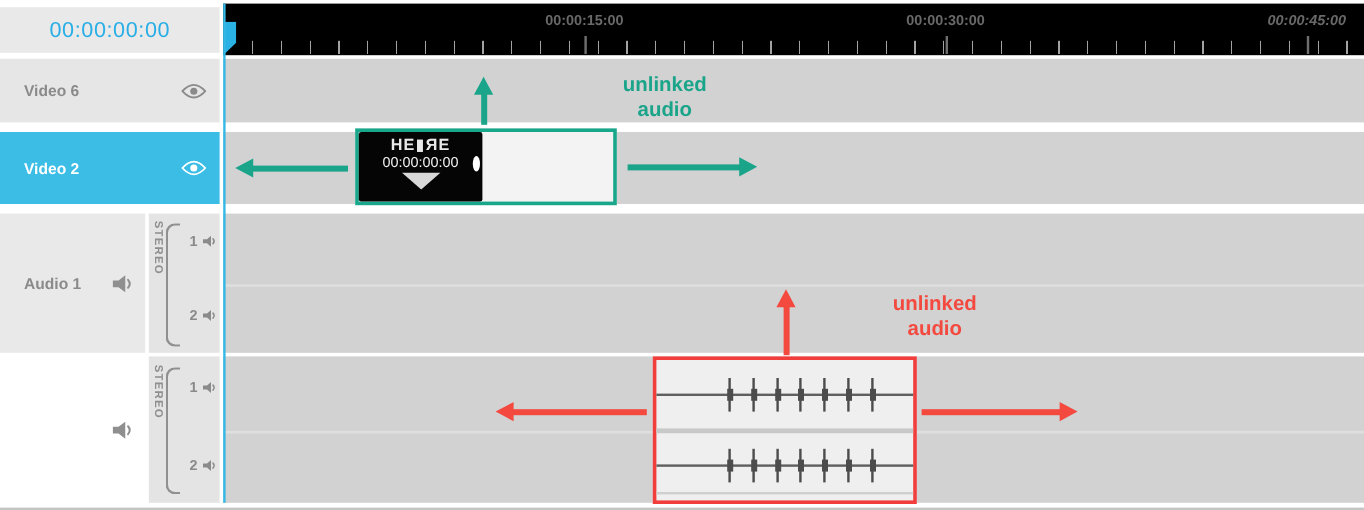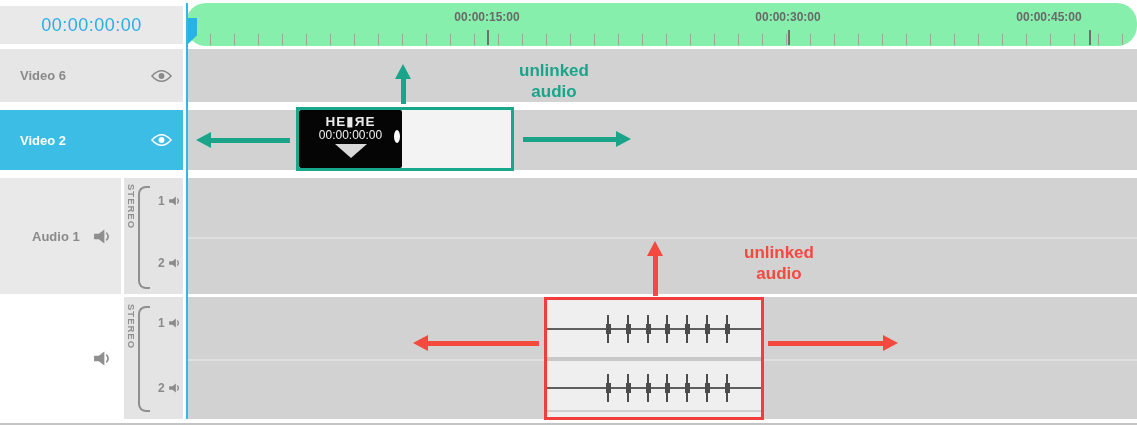--- a/index.html
+++ b/index.html
@@ -7,21 +7,21 @@
     position:relative;width:1137px;height:425px;background:#ffffff;overflow:hidden;
     font-family:"Liberation Sans","DejaVu Sans",sans-serif;
     -webkit-font-smoothing:antialiased;
   }
   
   .tc-cell{
     position:absolute;left:0;top:6px;width:183px;height:38px;background:#e9e9e9;
     display:flex;align-items:center;justify-content:center;
   }
   .tc-text{color:#2aaee6;font-size:18px;letter-spacing:.5px;}
-  .ruler{position:absolute;left:186px;top:3px;width:951px;height:43px;background:#86efac;border-radius:20px;}
+  .ruler{position:absolute;left:186px;top:3px;width:951px;height:43px;background:#000000;}
   .ruler-label{
     position:absolute;top:7px;transform:translateX(-50%);
     color:#696969;font-size:12px;font-weight:700;white-space:nowrap;
   }
   .ticks{
     position:absolute;left:1px;right:0;bottom:1px;height:11px;
     background:repeating-linear-gradient(to right,transparent 0 23px,#a2a2a2 23px 24px);
   }
   .major-tick{position:absolute;bottom:1px;width:2px;height:15px;background:#6f6f6f;}
   .ph-flag{
@@ -32,21 +32,21 @@
 
   
   .vhead{position:absolute;left:0;width:183px;display:flex;align-items:center;padding-left:20px;box-sizing:border-box;}
   .vhead .tname{font-size:13px;font-weight:700;color:#8a8a8a;}
   .vhead.sel{background:#3bbde6;}
   .vhead.sel .tname{color:#ffffff;}
   .eye{position:absolute;right:11px;color:#8a8a8a;display:block;}
   .vhead.sel .eye{color:#ffffff;}
   .lane{position:absolute;left:186px;right:0;background:#d2d2d2;box-sizing:border-box;}
   .lane.divb{border-bottom:2px solid #dfdfdf;}
-  .ahead{position:absolute;left:0;width:121px;background:#e9e9e9;display:flex;align-items:center;padding-left:32px;box-sizing:border-box;}
+  .ahead{position:absolute;left:0;width:121px;background:#e9e9e9;display:flex;align-items:center;padding-left:20px;box-sizing:border-box;}
   .ahead .tname{font-size:13px;font-weight:700;color:#8a8a8a;}
   .spk{position:absolute;left:93px;color:#8f8f8f;}
   .stcol{position:absolute;left:124px;width:59px;background:#e4e4e4;}
   .stereo-txt{
     position:absolute;left:124px;width:13px;
     writing-mode:vertical-rl;color:#8f8f8f;font-size:9.5px;font-weight:700;letter-spacing:1px;
   }
   .bracket{
     position:absolute;left:138px;width:12px;box-sizing:border-box;
     border:2.5px solid #909090;border-right:none;border-radius:8px 0 0 8px;
@@ -106,21 +106,21 @@
 
 <div class="stage">
 
   <div class="tc-cell">
     <span class="tc-text">00:00:00:00</span>
   </div>
 
   <div class="ruler">
     <span class="ruler-label" style="left:301px;">00:00:15:00</span>
     <span class="ruler-label" style="left:602px;">00:00:30:00</span>
-    <span class="ruler-label" style="left:863px;">00:00:45:00</span>
+    <span class="ruler-label" style="left:903px;font-style:italic;">00:00:45:00</span>
     <div class="ticks"></div>
     <div class="major-tick" style="left:301px;"></div>
     <div class="major-tick" style="left:602px;"></div>
     <div class="major-tick" style="left:903px;"></div>
     <div class="ph-flag"></div>
   </div>
 
   <div class="vhead" style="top:49px;height:53px;background:#e6e6e6;">
     <span class="tname">Video 6</span>
     <span class="eye">

